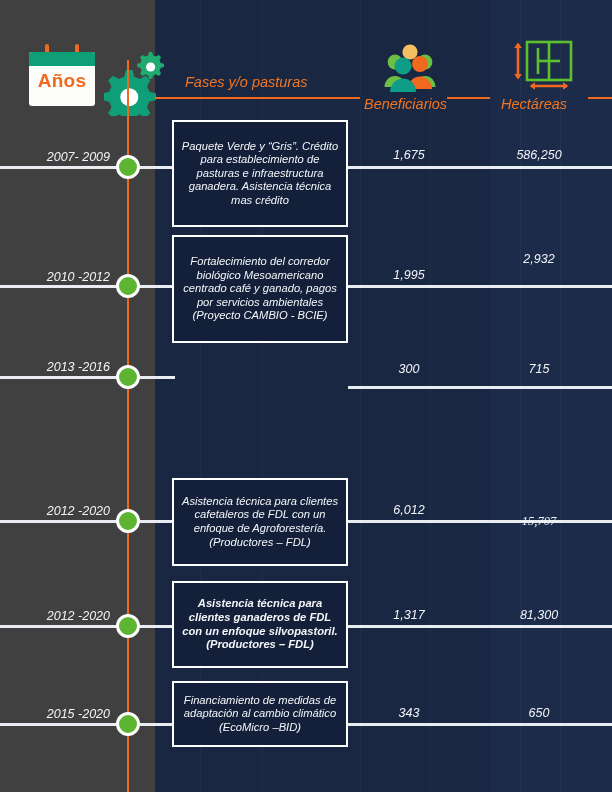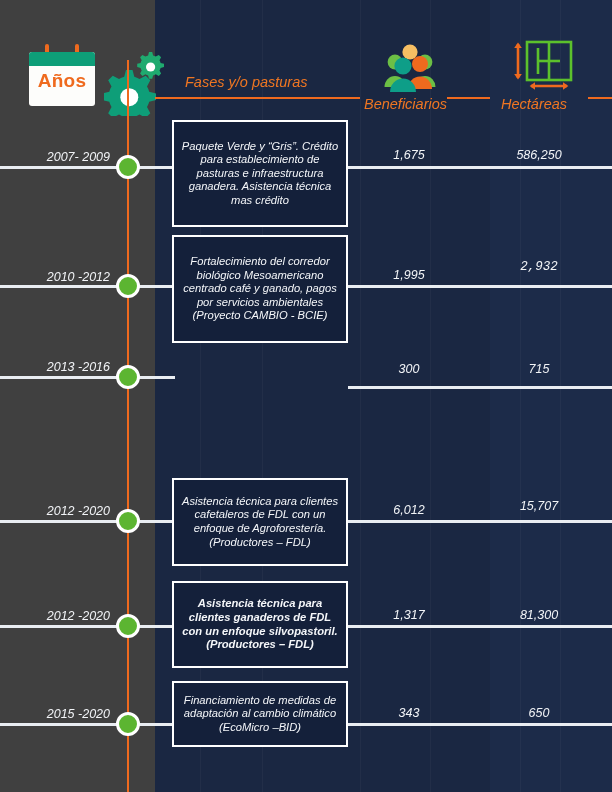--- a/index.html
+++ b/index.html
@@ -150,36 +150,36 @@
   <div class="pbox" style="top:120px;height:107px;">Paquete Verde y “Gris”. Crédito para establecimiento de pasturas e infraestructura ganadera. Asistencia técnica mas crédito</div>
   <div class="num num-b" style="top:148px;">1,675</div>
   <div class="num num-h" style="top:148px;">586,250</div>
 
   <div class="rowline rl-left" style="top:285px;"></div>
   <div class="rowline rl-right" style="left:348px;top:285px;width:264px;"></div>
   <div class="year" style="left:0;width:110px;top:270px;">2010 -2012</div>
   <div class="dot" style="left:116px;top:274px;"></div>
   <div class="pbox" style="top:235px;height:108px;">Fortalecimiento del corredor biológico Mesoamericano centrado café y ganado, pagos por servicios ambientales (Proyecto CAMBIO - BCIE)</div>
   <div class="num num-b" style="top:268px;">1,995</div>
-  <div class="num num-h" style="top:260px;font-family:Liberation Mono, monospace;">2,932</div>
+  <div class="num num-h" style="top:252px;">2,932</div>
 
   <div class="rowline rl-left" style="top:376px;"></div>
   <div class="rowline rl-right" style="left:348px;top:386px;width:264px;"></div>
   <div class="year" style="left:0;width:110px;top:360px;">2013 -2016</div>
   <div class="dot" style="left:116px;top:365px;"></div>
   <div class="num num-b" style="top:362px;">300</div>
   <div class="num num-h" style="top:362px;">715</div>
 
   <div class="rowline rl-left" style="top:520px;"></div>
   <div class="rowline rl-right" style="left:348px;top:520px;width:264px;"></div>
   <div class="year" style="left:0;width:110px;top:504px;">2012 -2020</div>
   <div class="dot" style="left:116px;top:509px;"></div>
   <div class="pbox" style="top:478px;height:88px;">Asistencia técnica para clientes cafetaleros de FDL con un enfoque de Agroforestería. (Productores – FDL)</div>
   <div class="num num-b" style="top:503px;">6,012</div>
-  <div class="num num-h" style="top:499px;">15,707</div>
+  <div class="num num-h" style="top:514px;font-family:Liberation Serif, serif;">15,707</div>
 
   <div class="rowline rl-left" style="top:625px;"></div>
   <div class="rowline rl-right" style="left:348px;top:625px;width:264px;"></div>
   <div class="year" style="left:0;width:110px;top:609px;">2012 -2020</div>
   <div class="dot" style="left:116px;top:614px;"></div>
   <div class="pbox" style="top:581px;height:87px;font-weight:bold;">Asistencia técnica para clientes ganaderos de FDL con un enfoque silvopastoril. (Productores – FDL)</div>
   <div class="num num-b" style="top:608px;">1,317</div>
   <div class="num num-h" style="top:608px;">81,300</div>
 
   <div class="rowline rl-left" style="top:723px;"></div>

